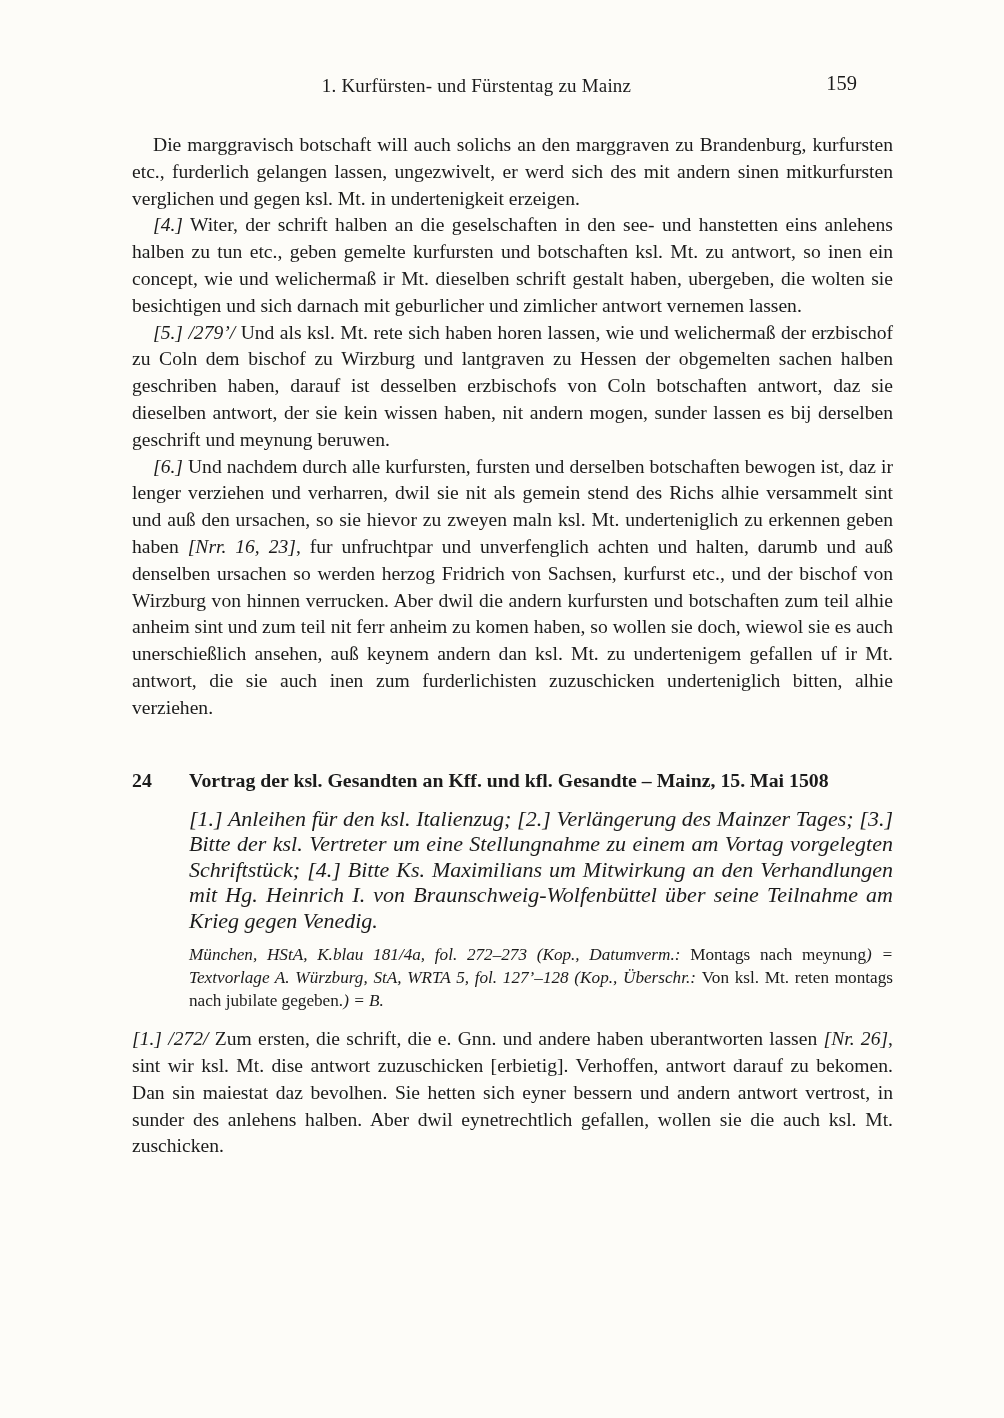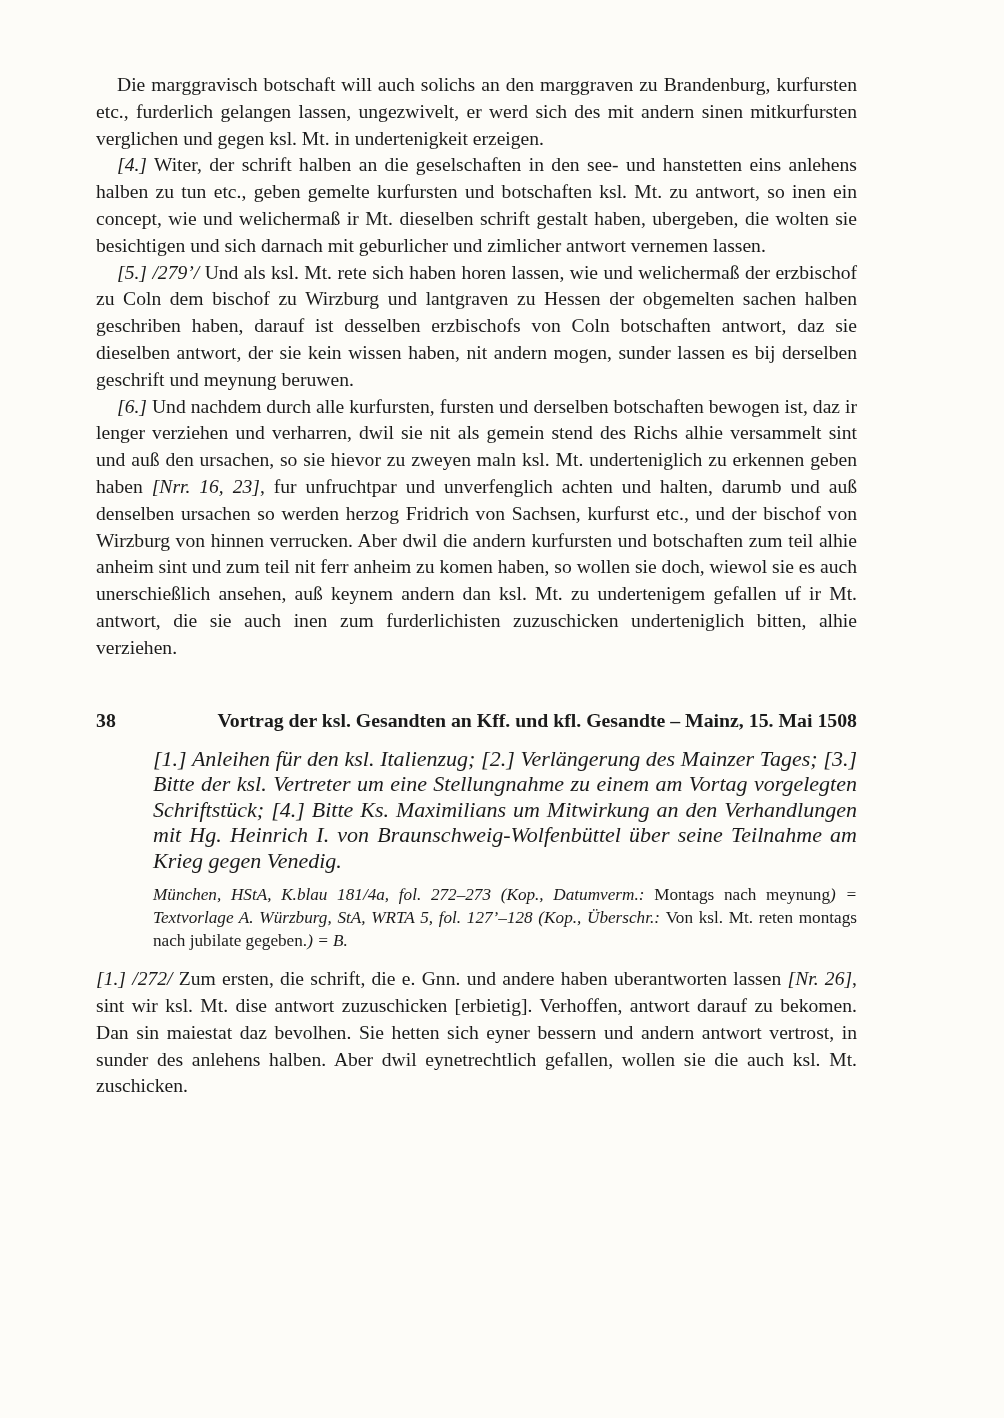--- a/index.html
+++ b/index.html
@@ -21,21 +21,21 @@
   .page-header {
     position: relative;
     height: 27px;
     margin-bottom: 33px;
     font-size: 19px;
     line-height: 27px;
   }
   .running-title { display: block; text-align: center; letter-spacing: 0.2px; }
   .page-number { position: absolute; right: 0; top: -2px; font-size: 20.5px; }
 
-  .text-block { width: 100%; }
+  .text-block { width: 100%; margin-left: 36px; }
 
   .para {
     margin: 0;
     font-size: 19.6px;
     line-height: 26.8px;
     text-align: justify;
   }
   .para.indent { text-indent: 21px; }
   .para.closing { margin-top: 14px; }
 
@@ -44,21 +44,21 @@
 
   .entry { margin-top: 45px; }
 
   .entry-heading {
     display: flex;
     font-weight: bold;
     font-size: 19.8px;
     line-height: 27px;
   }
   .entry-number { flex: 0 0 57px; }
-  .entry-title  { flex: 1 1 auto; text-align: right; }
+  .entry-title  { flex: 1 1 auto; }
 
   .entry-summary {
     margin: 12px 0 0 57px;
     font-style: italic;
     font-size: 22px;
     line-height: 25.6px;
     text-align: justify;
   }
 
   .entry-source {
@@ -67,35 +67,39 @@
     font-size: 17.2px;
     line-height: 23.2px;
     text-align: justify;
   }
 </style>
 </head>
 <body>
 
 <div class="page">
 
+  <header class="page-header">
+    <span class="running-title">1. Kurfürsten- und Fürstentag zu Mainz</span>
+    <span class="page-number">159</span>
+  </header>
 
   <main class="text-block">
 
     <p class="para indent"><span>Die marggravisch botschaft will auch solichs an den marggraven zu Brandenburg, kurfursten etc., furderlich gelangen lassen, ungezwivelt, er werd sich des mit andern sinen mitkurfursten verglichen und gegen ksl. Mt. in undertenigkeit erzeigen.</span></p>
 
     <p class="para indent"><span class="italic">[4.]</span><span> Witer, der schrift halben an die geselschaften in den see- und hanstetten eins anlehens halben zu tun etc., geben gemelte kurfursten und botschaften ksl. Mt. zu antwort, so inen ein concept, wie und welichermaß ir Mt. dieselben schrift gestalt haben, ubergeben, die wolten sie besichtigen und sich darnach mit geburlicher und zimlicher antwort vernemen lassen.</span></p>
 
     <p class="para indent"><span class="italic">[5.] /279’/</span><span> Und als ksl. Mt. rete sich haben horen lassen, wie und welichermaß der erzbischof zu Coln dem bischof zu Wirzburg und lantgraven zu Hessen der obgemelten sachen halben geschriben haben, darauf ist desselben erzbischofs von Coln botschaften antwort, daz sie dieselben antwort, der sie kein wissen haben, nit andern mogen, sunder lassen es bij derselben geschrift und meynung beruwen.</span></p>
 
     <p class="para indent"><span class="italic">[6.]</span><span> Und nachdem durch alle kurfursten, fursten und derselben botschaften bewogen ist, daz ir lenger verziehen und verharren, dwil sie nit als gemein stend des Richs alhie versammelt sint und auß den ursachen, so sie hievor zu zweyen maln ksl. Mt. underteniglich zu erkennen geben haben </span><span class="italic">[Nrr. 16, 23]</span><span>, fur unfruchtpar und unverfenglich achten und halten, darumb und auß denselben ursachen so werden herzog Fridrich von Sachsen, kurfurst etc., und der bischof von Wirzburg von hinnen verrucken. Aber dwil die andern kurfursten und botschaften zum teil alhie anheim sint und zum teil nit ferr anheim zu komen haben, so wollen sie doch, wiewol sie es auch unerschießlich ansehen, auß keynem andern dan ksl. Mt. zu undertenigem gefallen uf ir Mt. antwort, die sie auch inen zum furderlichisten zuzuschicken underteniglich bitten, alhie verziehen.</span></p>
 
     <section class="entry">
 
       <div class="entry-heading">
-        <span class="entry-number">38</span>
+        <span class="entry-number">24</span>
         <span class="entry-title">Vortrag der ksl. Gesandten an Kff. und kfl. Gesandte – Mainz, 15. Mai 1508</span>
       </div>
 
       <p class="entry-summary"><span>[1.] Anleihen für den ksl. Italienzug; [2.] Verlängerung des Mainzer Tages; [3.] Bitte der ksl. Vertreter um eine Stellungnahme zu einem am Vortag vorgelegten Schriftstück; [4.] Bitte Ks. Maximilians um Mitwirkung an den Verhandlungen mit Hg. Heinrich I. von Braunschweig-Wolfenbüttel über seine Teilnahme am Krieg gegen Venedig.</span></p>
 
       <p class="entry-source"><span>München, HStA, K.blau 181/4a, fol. 272–273 (Kop., Datumverm.: </span><span class="roman">Montags nach meynung</span><span>) = Textvorlage A. Würzburg, StA, WRTA 5, fol. 127’–128 (Kop., Überschr.: </span><span class="roman">Von ksl. Mt. reten montags nach jubilate gegeben.</span><span>) = B.</span></p>
 
     </section>
 
     <p class="para closing"><span class="italic">[1.] /272/</span><span> Zum ersten, die schrift, die e. Gnn. und andere haben uberantworten lassen </span><span class="italic">[Nr. 26]</span><span>, sint wir ksl. Mt. dise antwort zuzuschicken [erbietig]. Verhoffen, antwort darauf zu bekomen. Dan sin maiestat daz bevolhen. Sie hetten sich eyner bessern und andern antwort vertrost, in sunder des anlehens halben. Aber dwil eynetrechtlich gefallen, wollen sie die auch ksl. Mt. zuschicken.</span></p>

